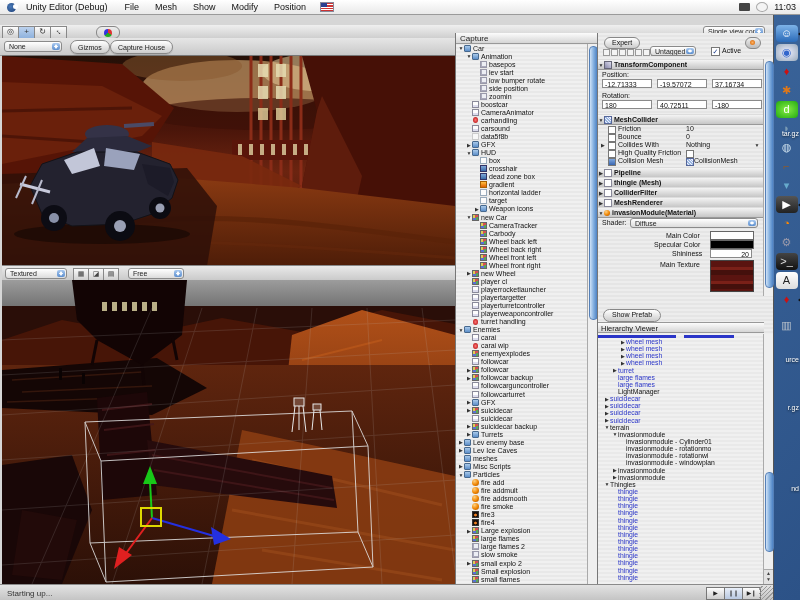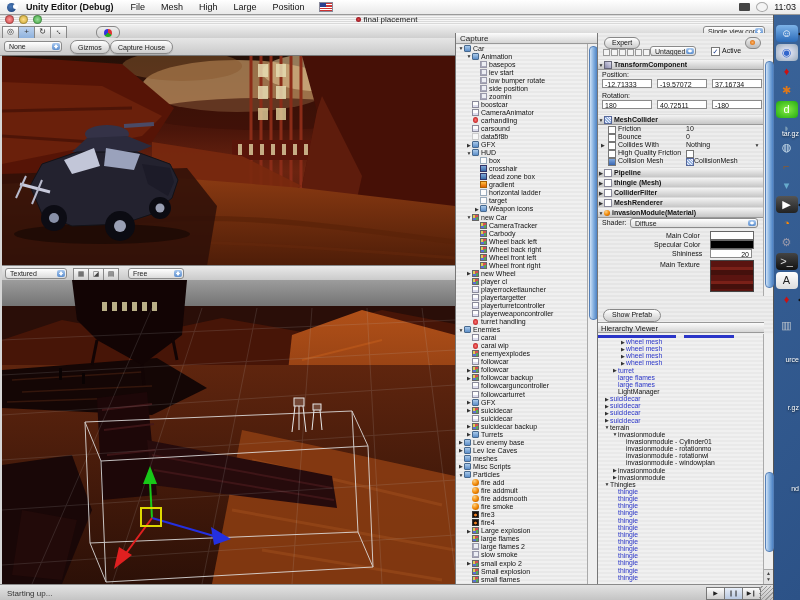--- a/index.html
+++ b/index.html
@@ -4,21 +4,21 @@
 <style>
   html,body{margin:0;padding:0;width:800px;height:600px;overflow:hidden;
     font-family:"Liberation Sans",sans-serif;-webkit-font-smoothing:antialiased;}
   #desktop{position:absolute;inset:0;background:linear-gradient(135deg,#5b84b8 0%,#3f6aa0 40%,#2c5287 100%);}
   
   #menubar{position:absolute;left:0;top:0;width:800px;height:14px;background:linear-gradient(#ffffff,#e9e9e9);
     border-bottom:1px solid #9a9a9a;font-size:9px;color:#111;display:flex;align-items:center;z-index:50;}
   #menubar .apple{width:9px;height:9px;margin:0 8px 0 7px;background:radial-gradient(circle at 40% 40%,#4a7ab8,#1d3f77);border-radius:50% 50% 46% 46%;position:relative;}
   #menubar .apple::after{content:"";position:absolute;right:-2px;top:1px;width:5px;height:5px;border-radius:50%;background:#fff;}
   #menubar .mi{padding:0 8px;white-space:nowrap;}
-  #menubar .app{font-weight:bold;padding:0 9px 0 2px;}
+  #menubar .app{font-weight:normal;padding:0 9px 0 2px;}
   #menubar .flag{width:12px;height:8px;margin-left:6px;background:repeating-linear-gradient(#c33 0 1.2px,#fff 1.2px 2.4px);position:relative;border:1px solid #889;}
   #menubar .flag::before{content:"";position:absolute;left:0;top:0;width:6px;height:4px;background:#2a3f8f;}
   #menubar .right{margin-left:auto;display:flex;align-items:center;}
   #menubar .disp{width:11px;height:8px;background:#444;border-radius:1px;margin-right:6px;}
   #menubar .oval{width:10px;height:8px;border:1px solid #aaa;border-radius:50%;background:#f4f4f4;margin-right:6px;}
   #menubar .clock{margin-right:4px;font-size:9px;}
   
   #dock{position:absolute;right:0;top:24px;width:27px;display:flex;flex-direction:column;align-items:center;z-index:5;}
   .dockicon{width:22px;height:17px;margin:1px 0;border-radius:4px;display:flex;align-items:center;justify-content:center;
     font-size:11px;line-height:1;position:relative;}
@@ -148,38 +148,32 @@
       <div class="dockicon" style="background: transparent; color: rgb(204, 17, 17);">♦<span class="run"></span></div>
       <div class="dockicon" style="background: transparent; color: rgb(188, 196, 204); margin-top: 8px;">▥</div>
     </div>
 </div>
 
 <div id="menubar">
   <span class="apple"></span>
   <span class="mi app">Unity Editor (Debug)</span>
   <span class="mi">File</span>
   <span class="mi">Mesh</span>
-  <span class="mi">High</span>
-  <span class="mi">Large</span>
+  <span class="mi">Show</span>
+  <span class="mi">Modify</span>
   <span class="mi">Position</span>
   <span class="flag"></span>
   <span class="right">
     <span class="disp"></span>
     <span class="oval"></span>
     <span class="clock">11:03</span>
   </span>
 </div>
 
 <div id="win">
-  <div id="titlebar">
-    <span class="wbtn" style="background:radial-gradient(#f99,#c44)"></span>
-    <span class="wbtn" style="background:radial-gradient(#fd8,#ca3)"></span>
-    <span class="wbtn" style="background:radial-gradient(#9d9,#4a4)"></span>
-    <span id="title"><span class="doticon"></span><span>final placement</span></span>
-  </div>
 
   <div id="toolbarA">
     <span class="toolgrp">
       <span class="tool">◎</span>
       <span class="tool sel">+</span>
       <span class="tool">↻</span>
       <span class="tool"><span style="display:inline-block;transform:rotate(45deg)">↔</span></span>
     </span>
     <span id="rgbbtn">
         <i></i>

